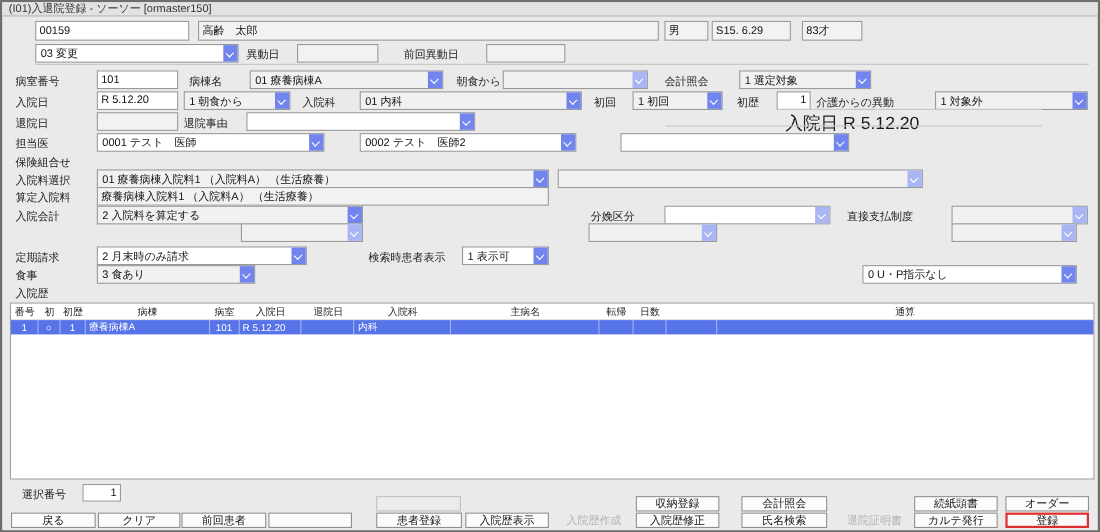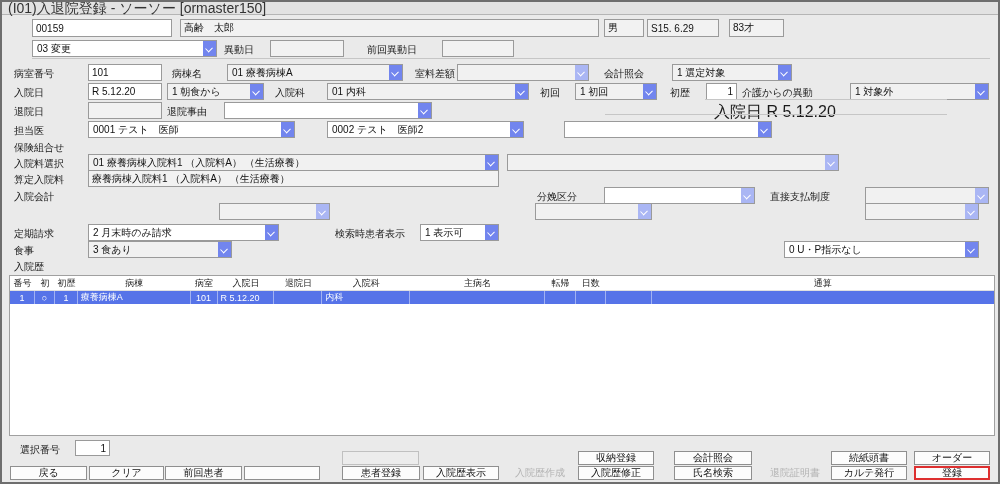--- a/index.html
+++ b/index.html
@@ -1,17 +1,17 @@
 <!DOCTYPE html>
 <html><head>
 <meta charset="utf-8">
 <style>
   html,body{margin:0;padding:0;background:#fff;font-family:"Liberation Sans",sans-serif;}
   #window{position:relative;width:1000px;height:484px;border:2px solid #6e6e6e;background:#eaeaea;box-sizing:border-box;overflow:hidden;}
-  #titlebar{position:absolute;left:0;top:0;width:100%;height:13px;background:#e2e2e2;border-bottom:1px solid #b5b5b5;font-size:14px;color:#333;line-height:13px;padding-left:6px;box-sizing:border-box;}
+  #titlebar{position:absolute;left:0;top:0;width:100%;height:13px;background:#e2e2e2;border-bottom:1px solid #b5b5b5;font-size:10px;color:#333;line-height:13px;padding-left:6px;box-sizing:border-box;}
   .lbl{position:absolute;font-size:10px;color:#1a1a1a;white-space:nowrap;}
   .note{position:absolute;font-size:16px;color:#1a1a1a;white-space:nowrap;}
   .inp{position:absolute;height:17px;background:#fff;border:1px solid #9a9a9a;font-size:10px;color:#111;padding:0 3px;box-sizing:border-box;display:flex;align-items:center;}
   .inp.ro{background:#f2f2f2;}
   .inp.rt{justify-content:flex-end;}
   .dd{position:absolute;height:17px;border:1px solid #9a9a9a;background:#f1f1f1;box-sizing:border-box;display:flex;align-items:stretch;}
   .dd.w{background:#fff;}
   .dd .t{flex:1;font-size:10px;color:#111;padding-left:4px;white-space:nowrap;overflow:hidden;display:flex;align-items:center;}
   .arrow{width:13px;background:#7285ee;position:relative;flex:0 0 13px;}
   .arrow.lt{background:#aab6f4;}
@@ -51,21 +51,21 @@
   <div class="inp ro" style="left:440px;top:38px;width:72px;"></div>
   <div class="hline" style="left:30px;top:56px;width:958px;"></div>
 
   <div class="lbl" style="left:12px;top:65px;">病室番号</div>
   <div class="inp" style="left:86px;top:62px;width:74px;">101</div>
   <div class="lbl" style="left:170px;top:65px;">病棟名</div>
   <div class="dd" style="left:225px;top:62px;width:176px;">
     <span class="t">01 療養病棟A</span>
       <span class="arrow"></span>
   </div>
-  <div class="lbl" style="left:413px;top:65px;">室料差額</div>
+  <div class="lbl" style="left:413px;top:65px;">朝食から</div>
   <div class="dd" style="left:455px;top:62px;width:132px;">
     <span class="t"></span>
       <span class="arrow lt"></span>
   </div>
   <div class="lbl" style="left:602px;top:65px;">会計照会</div>
   <div class="dd" style="left:670px;top:62px;width:120px;">
     <span class="t">1 選定対象</span>
       <span class="arrow"></span>
   </div>
 
@@ -127,20 +127,24 @@
   </div>
   <div class="dd" style="left:505px;top:152px;width:332px;">
     <span class="t"></span>
       <span class="arrow lt"></span>
   </div>
 
   <div class="lbl" style="left:12px;top:171px;">算定入院料</div>
   <div class="inp ro" style="left:86px;top:168px;width:411px;">療養病棟入院料1 （入院料A） （生活療養）</div>
 
   <div class="lbl" style="left:12px;top:188px;">入院会計</div>
+  <div class="dd" style="left:86px;top:185px;width:242px;">
+    <span class="t">2 入院料を算定する</span>
+      <span class="arrow"></span>
+  </div>
   <div class="lbl" style="left:535px;top:188px;">分娩区分</div>
   <div class="dd w" style="left:602px;top:185px;width:151px;">
     <span class="t"></span>
       <span class="arrow lt"></span>
   </div>
   <div class="lbl" style="left:768px;top:188px;">直接支払制度</div>
   <div class="dd" style="left:863px;top:185px;width:124px;">
     <span class="t"></span>
       <span class="arrow lt"></span>
   </div>

